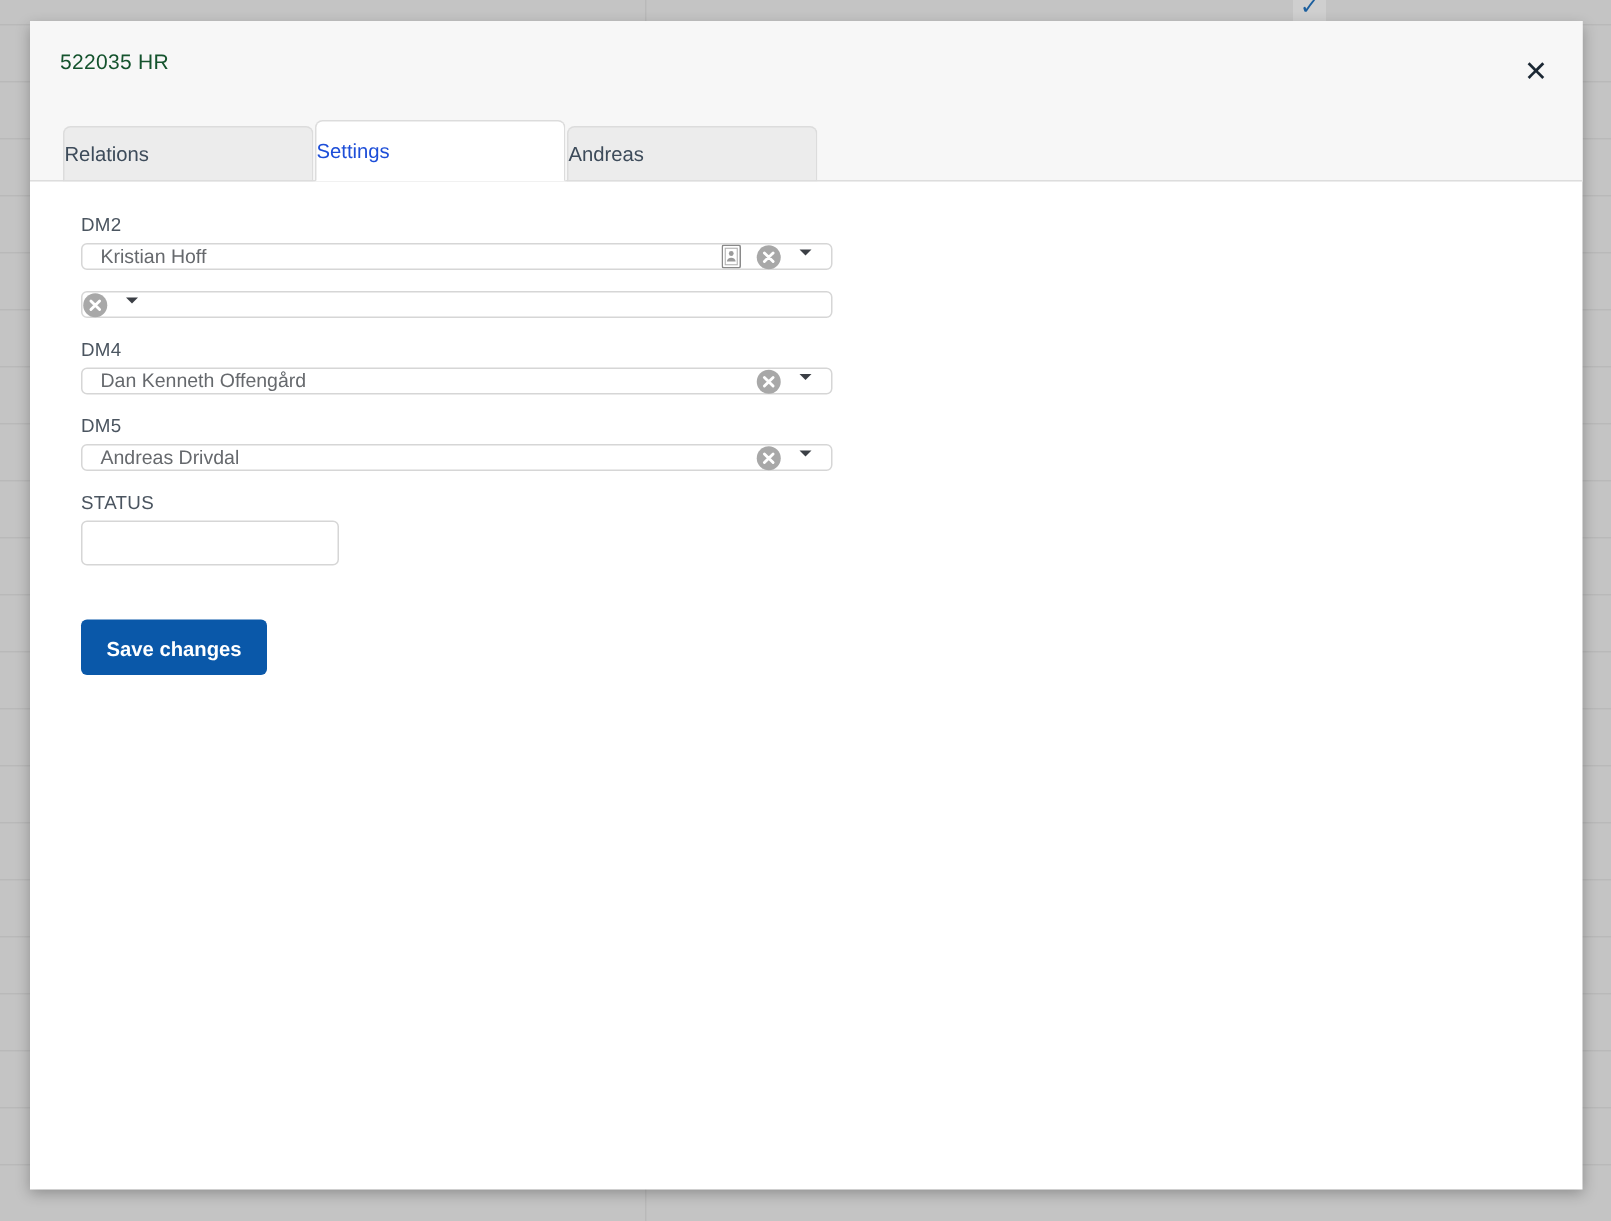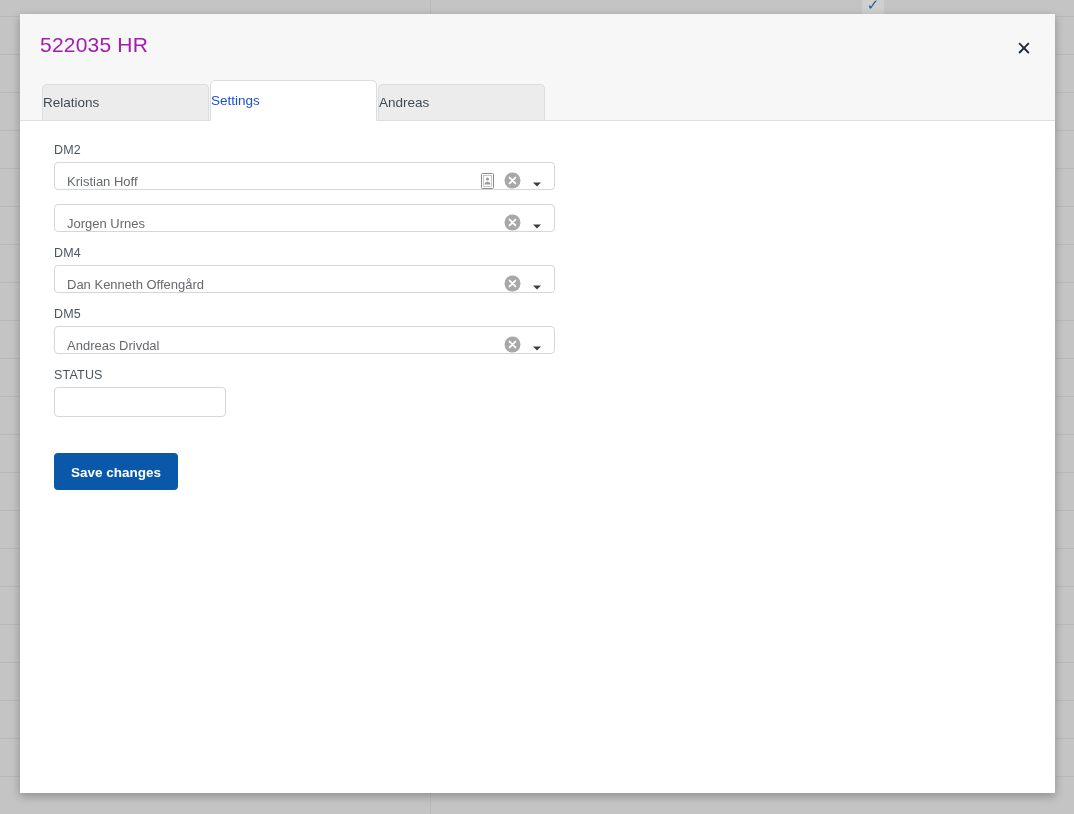--- a/index.html
+++ b/index.html
@@ -59,22 +59,22 @@
   .modal-header {
     position: relative;
     height: 107px;
     background: #f7f7f7;
     border-bottom: 1px solid #dddddd;
   }
   .modal-title {
     position: absolute;
     left: 20px;
     top: 19px;
-    font-size: 21px;
-    color: #a21caf;
+    font-size: 14px;
+    color: #14532d;
     letter-spacing: .2px;
   }
   .close-button {
     position: absolute;
     right: 18px;
     top: 22px;
     width: 26px;
     height: 26px;
     border: 0;
     background: transparent;
@@ -133,26 +133,26 @@
   .field-label {
     font-size: 12.5px;
     color: #4b5560;
     margin-bottom: 5px;
     letter-spacing: .2px;
   }
 
   .select-wrap {
     position: relative;
     width: 501px;
-    height: 28px;
+    height: 18px;
     background: #ffffff;
     border: 1px solid #d6d6d6;
     border-radius: 4px;
     display: flex;
-    align-items: flex-end;
+    align-items: flex-start;
   }
   .select-value {
     flex: 1;
     padding-left: 12px;
     font-size: 13px;
     color: #66696d;
     white-space: nowrap;
     overflow: hidden;
   }
   .badge-icon {
@@ -272,21 +272,20 @@
         </svg>
         <svg class="caret-icon" viewBox="0 0 10 10">
           <path d="M1 3.4 L5 7.4 L9 3.4 Z" fill="#3b3f45"></path>
         </svg>
       </div>
     </div>
 
     
     <div class="field-group">
       <div class="select-wrap">
-        <div class="select-value">Jorgen Urnes</div>
         <svg class="clear-icon" viewBox="0 0 17 17">
           <circle cx="8.5" cy="8.5" r="8" fill="#a8a8a8"></circle>
           <path d="M5.6 5.6 L11.4 11.4 M11.4 5.6 L5.6 11.4" stroke="#ffffff" stroke-width="1.9" stroke-linecap="round"></path>
         </svg>
         <svg class="caret-icon" viewBox="0 0 10 10">
           <path d="M1 3.4 L5 7.4 L9 3.4 Z" fill="#3b3f45"></path>
         </svg>
       </div>
     </div>
 

